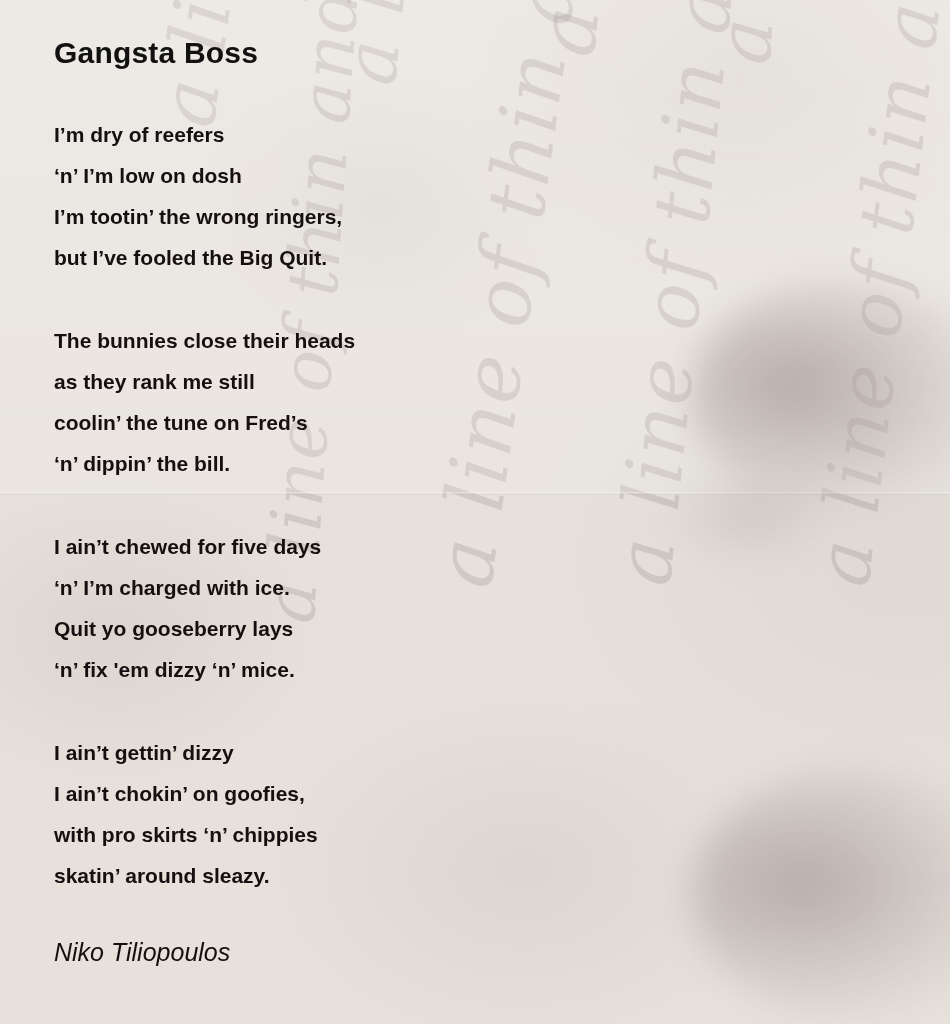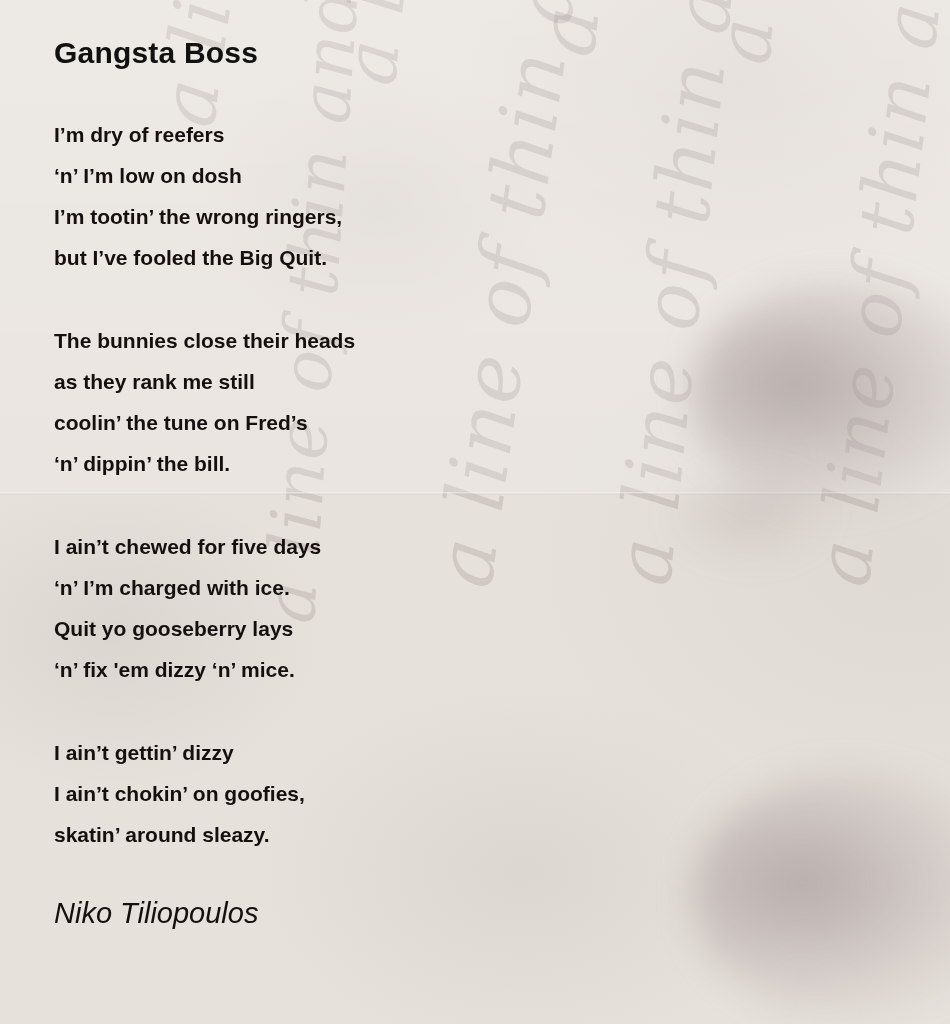--- a/index.html
+++ b/index.html
@@ -116,21 +116,21 @@
   .line {
     font-size: 21px;
     font-weight: bold;
     color: #15100f;
     line-height: 41px;
     white-space: pre;
   }
 
   .author {
     margin-top: 20px;
-    font-size: 29px;
+    font-size: 25px;
     font-style: italic;
     color: #15100f;
     font-family: "Liberation Sans", sans-serif;
   }
 </style>
 </head>
 <body>
 
 <div id="page">
 
@@ -173,19 +173,20 @@
     <div class="stanza">
       <div class="line">I ain’t chewed for five days</div>
       <div class="line">‘n’ I’m charged with ice.</div>
       <div class="line">Quit yo gooseberry lays</div>
       <div class="line">‘n’ fix 'em dizzy ‘n’ mice.</div>
     </div>
 
     <div class="stanza">
       <div class="line">I ain’t gettin’ dizzy</div>
       <div class="line">I ain’t chokin’ on goofies,</div>
+      <div class="line">with pro skirts ‘n’ chippies</div>
       <div class="line">skatin’ around sleazy.</div>
     </div>
 
     <div class="author">Niko Tiliopoulos</div>
 
   </div>
 </div>
 
 </body></html>

